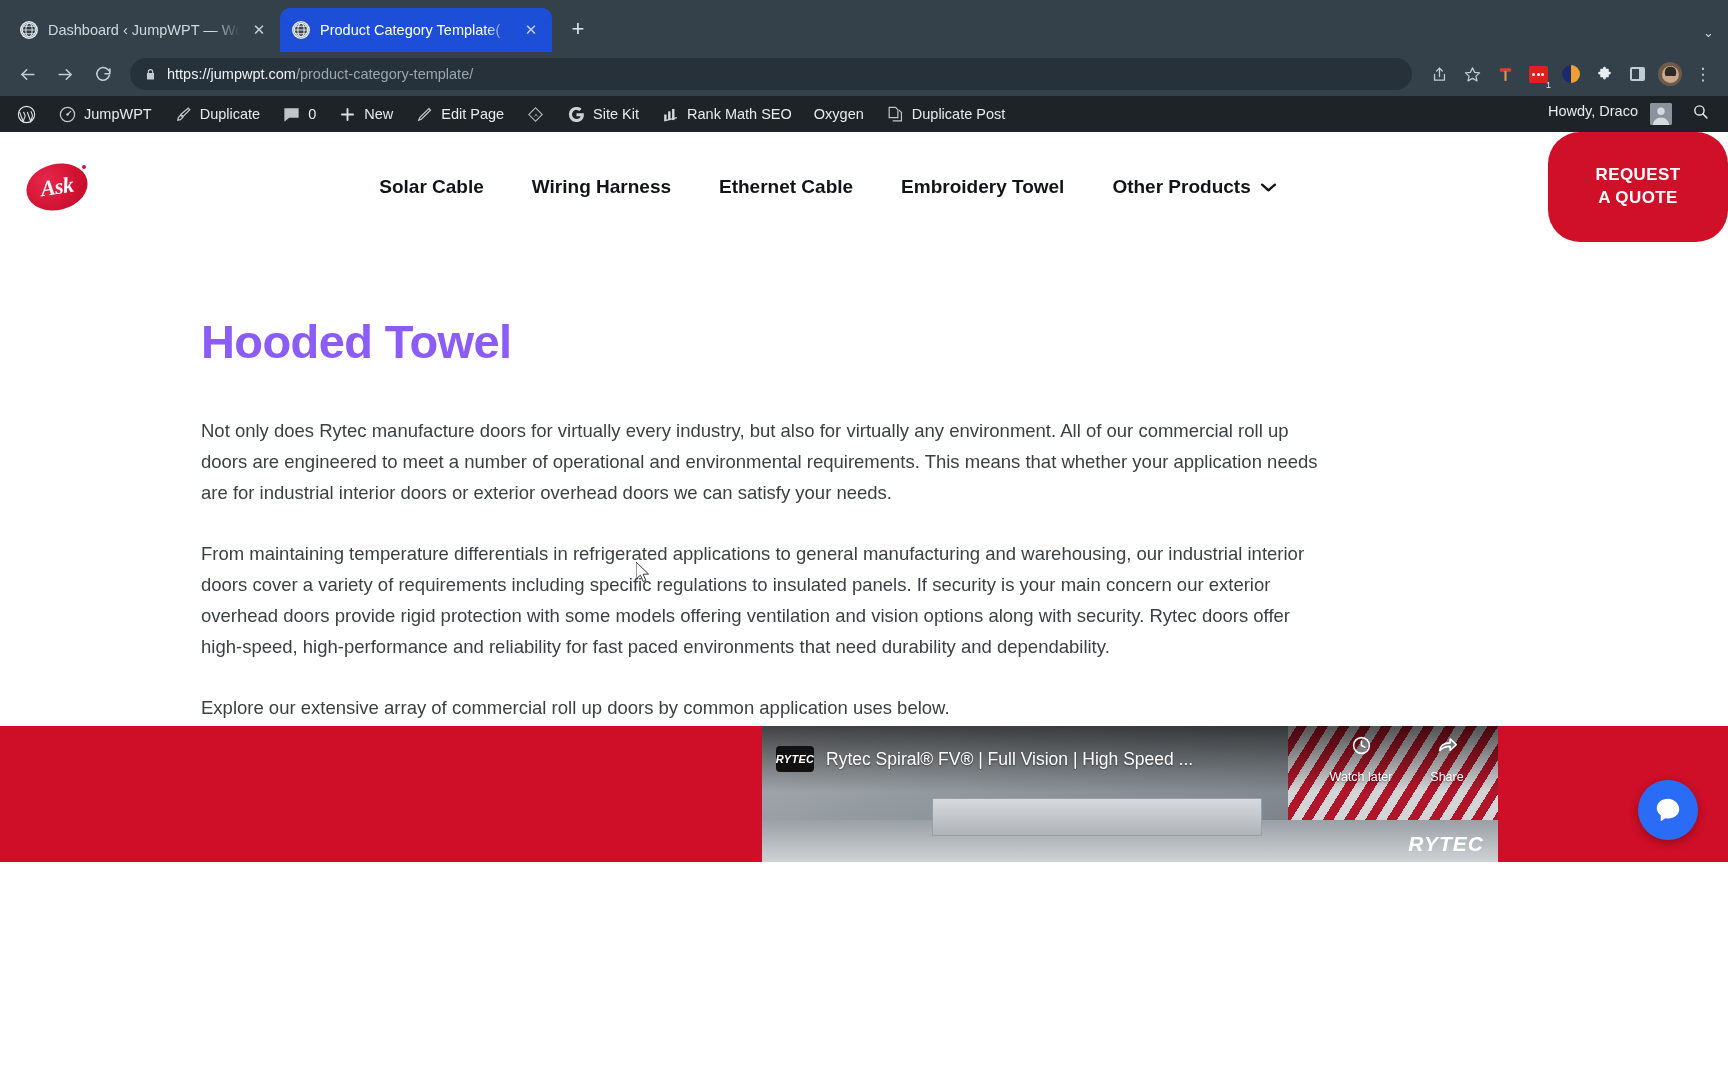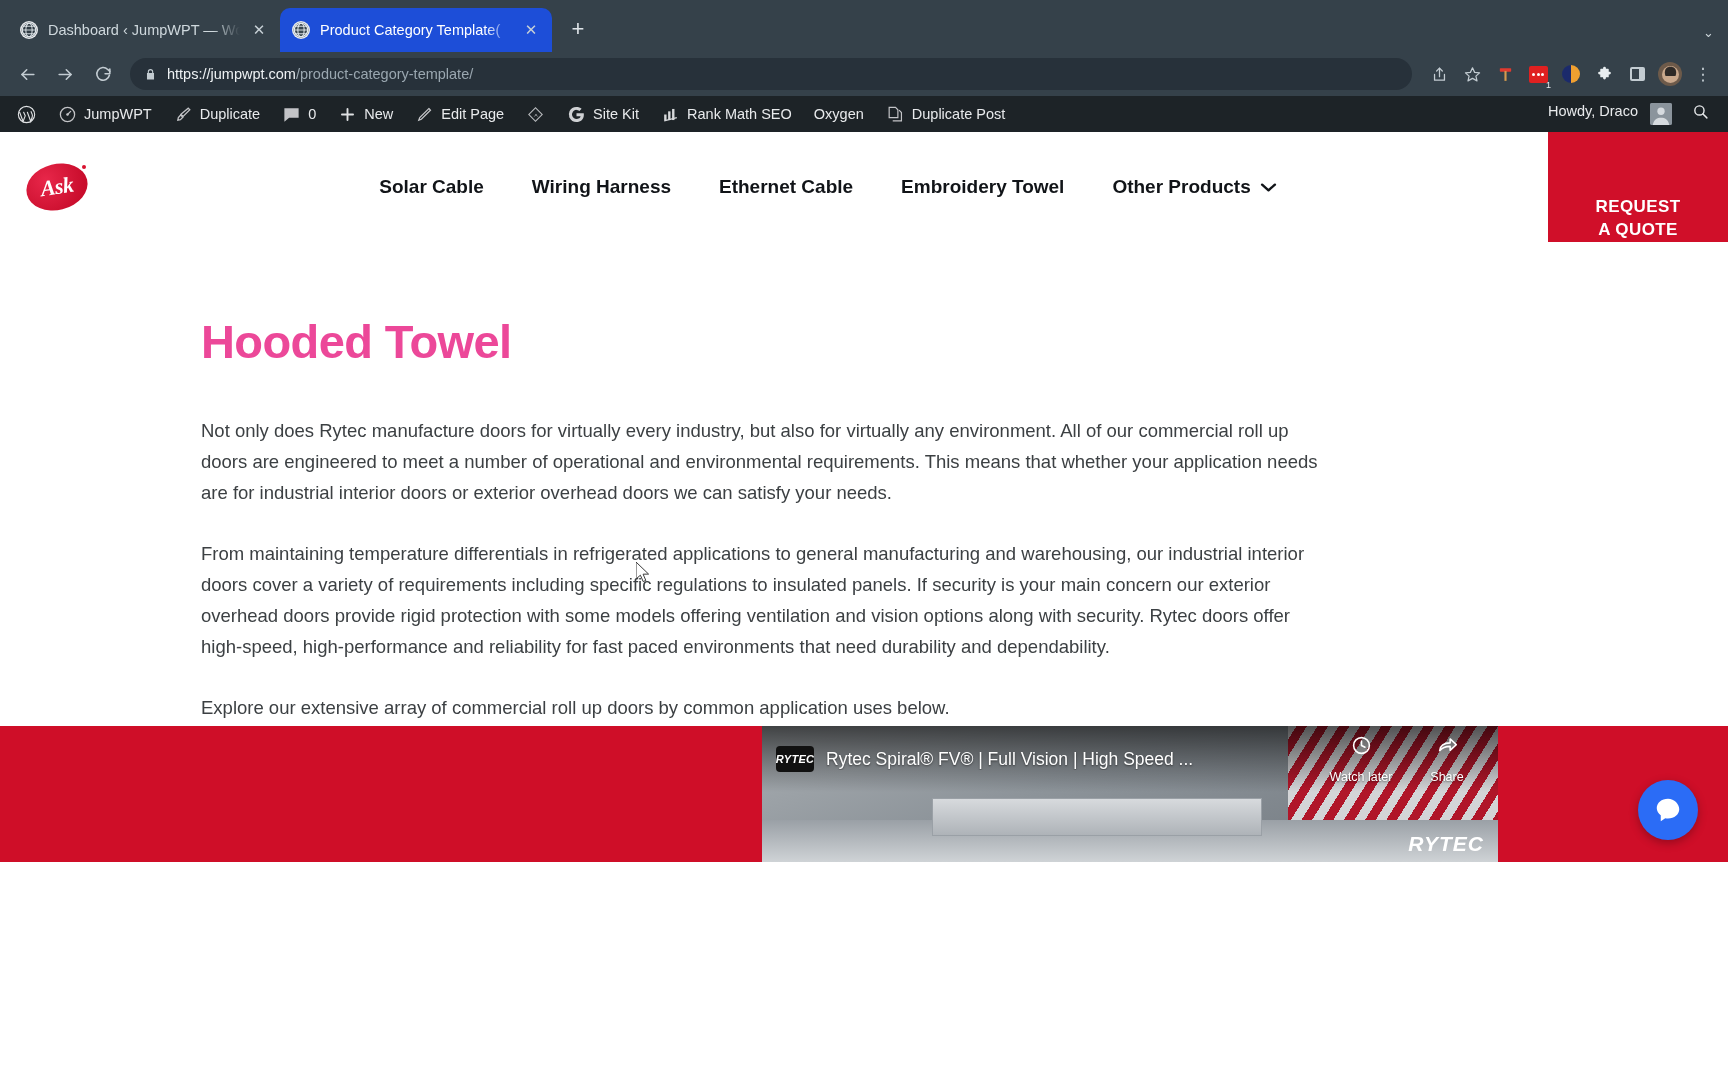--- a/index.html
+++ b/index.html
@@ -123,30 +123,31 @@
     margin-left: 20px;
   }
   .nav-item {
     font-size: 19px; font-weight: 700; color: #111418; padding: 0 24px;
     display:flex; align-items:center; gap: 9px; white-space: nowrap;
   }
   .chev { font-size: 15px; display:inline-block; }
   .chev svg { width:17px; height:11px; display:block; }
   .cta-corner {
     width: 180px; align-self: stretch; background: #d00f29; color: #fff;
-    display: flex; flex-direction: column; align-items: center; justify-content: flex-end;
+    display: flex; flex-direction: column; align-items: center; justify-content: center;
     font-weight: 700; font-size: 17px; letter-spacing: .4px; line-height: 1.35;
     margin-left: auto;
+    border-radius: 32px;
   }
 
   
   .main { padding: 0 0 0 0; background:#fff; height: 620px; position: relative; }
   .content { max-width: 1330px; margin: 0; padding: 72px 0 0 201px; }
   h1.page-title {
-    font-size: 47px; font-weight: 800; color: #ec4899; letter-spacing: -0.6px;
+    font-size: 47px; font-weight: 800; color: #8b5cf6; letter-spacing: -0.6px;
     margin-bottom: 46px;
   }
   p.body {
     font-size: 18.5px; line-height: 31px; color: #3c4043; max-width: 1330px;
     margin-bottom: 30px;
   }
   .quote-btn {
     display: inline-block; margin-top: 27px; background: #cf0e28; color: #fff;
     font-size: 19px; padding: 19px 39px; border-radius: 34px; font-weight: 400;
   }

